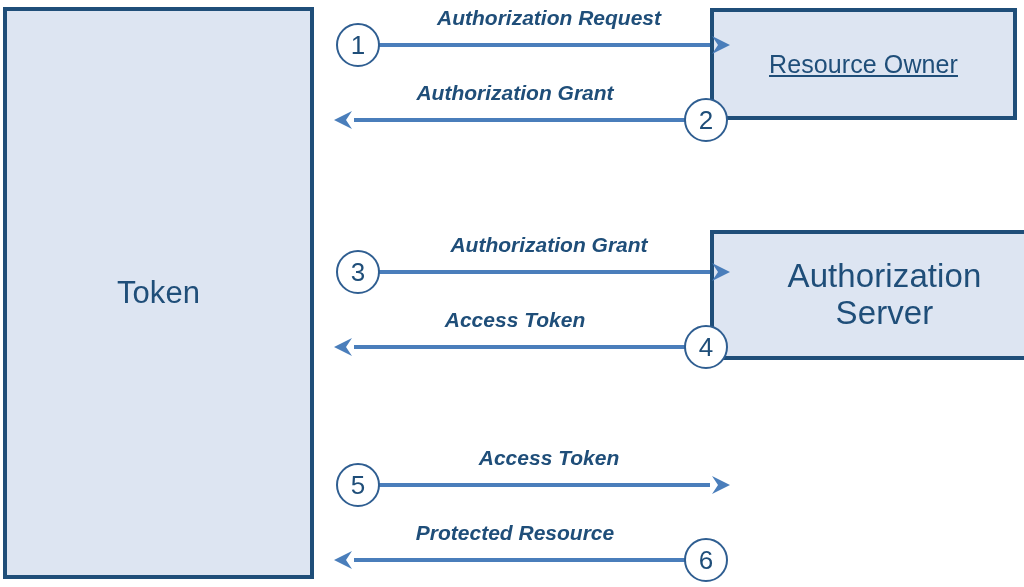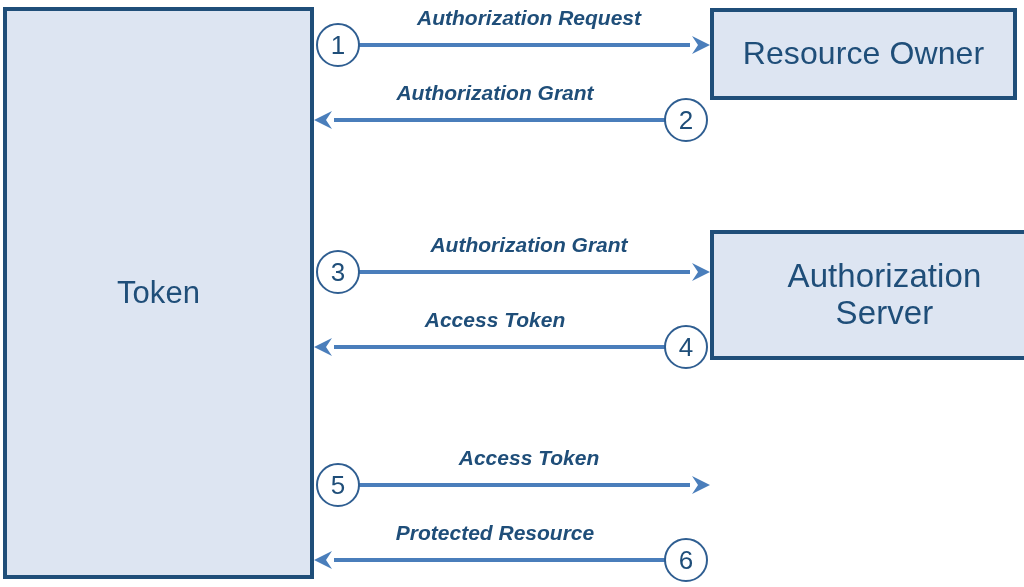--- a/index.html
+++ b/index.html
@@ -37,38 +37,39 @@
     white-space:pre-line;
   }
 
   #client-box{
     left:3px; top:7px;
     width:311px; height:572px;
     font-size:31px;
   }
   #resource-owner-box{
     left:710px; top:8px;
-    width:307px; height:92px;
-    font-size:32px;
+    width:307px; height:112px;
+    font-size:25px;
+    text-decoration:underline;
   }
   #authorization-server-box{
     left:710px; top:230px;
     width:349px; height:130px;
     font-size:33px;
   }
   #resource-server-box{
     left:710px; top:452px;
     width:307px; height:130px;
     font-size:33px;
   }
 
   
   .flow-row{
     position:absolute;
-    left:316px;
+    left:336px;
     width:392px;
     height:56px;
   }
 
   .flow-label{
     position:absolute;
     left:0; right:0;
     top:-4px;
     text-align:center;
     font-style:italic;

